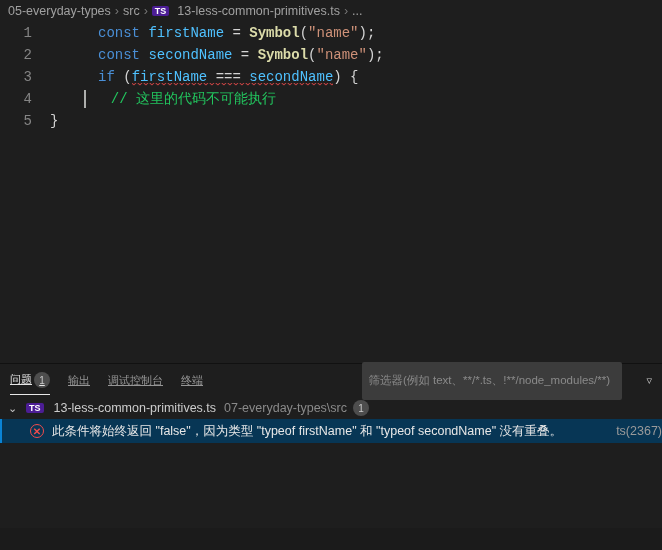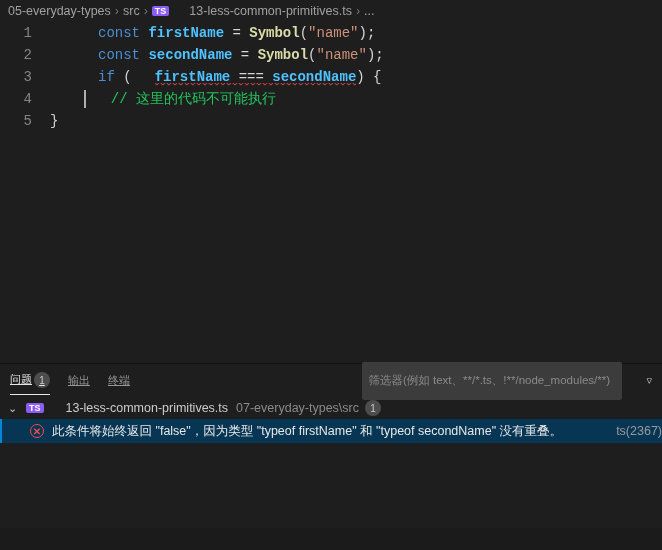--- a/index.html
+++ b/index.html
@@ -11,49 +11,48 @@
   overflow: hidden;
   display: flex; flex-direction: column;
 }
 .breadcrumbs {
   height: 22px; display: flex; align-items: center;
   padding: 0 8px; color: #a0a0a0; font-size: 12.5px;
   background: #1e1e1e; gap: 4px;
 }
 .crumb-sep { color: #777; }
 .ts-badge {
-  background: #8b5cf6; color: #fff; font-size: 9px; font-weight: 700;
-  padding: 0 3px; border-radius: 2px; margin-right: 16px;
+  background: #4c1d95; color: #fff; font-size: 9px; font-weight: 700;
+  padding: 0 3px; border-radius: 2px; margin-right: 4px;
 }
 .editor {
   flex: 1 1 auto;
   font-family: Consolas, "Courier New", monospace;
   font-size: 14px; line-height: 22px;
   overflow: hidden; position: relative;
 }
 .line { display: flex; }
 .gutter {
   width: 50px; text-align: right; color: #858585;
   padding-right: 18px; user-select: none; flex-shrink: 0;
 }
 .code { white-space: pre; }
 .tk-kw { color: #4a8fd6; margin-left: 48px; }
 .tk-fn { color: #dcdcaa; font-weight: bold; }
-.tk-var { color: #4fc1ff; font-weight: bold; }
+.tk-var { color: #4fc1ff; }
 .tk-str { color: #ce9178; }
 .tk-del { color: #d4d4d4; }
 .tk-cmt { color: #22c55e; }
 .squiggle {
   background-image: linear-gradient(45deg, transparent 65%, #f14c4c 80%, transparent 90%),
                     linear-gradient(-45deg, transparent 65%, #f14c4c 80%, transparent 90%);
   background-size: 6px 3px;
   background-repeat: repeat-x;
   background-position: bottom;
   padding-bottom: 1px;
-  margin-left: 23px;
 }
 .cursor-indent {
   border-left: 2px solid #aeafad; height: 18px; display: inline-block;
   margin-left: 0; vertical-align: middle;
 }
 
 .panel {
   border-top: 1px solid #111;
   background: #1e1e1e;
   height: 165px;
@@ -142,20 +141,21 @@
   </div>
 </div>
 
 <div class="panel">
   <div class="panel-tabs">
     <div class="ptab active">
       <span>问题</span>
       <span class="count-badge">1</span>
     </div>
     <div class="ptab">输出</div>
+    <div class="ptab">调试控制台</div>
     <div class="ptab">终端</div>
     <div class="panel-filter">
       <span style="flex:1;overflow:hidden;white-space:nowrap;text-overflow:ellipsis;">筛选器(例如 text、**/*.ts、!**/node_modules/**)</span>
     </div>
     <span class="filter-icon">▿</span>
   </div>
 
   <div class="problems">
     <div class="file-row">
       <span class="chevron">⌄</span>

